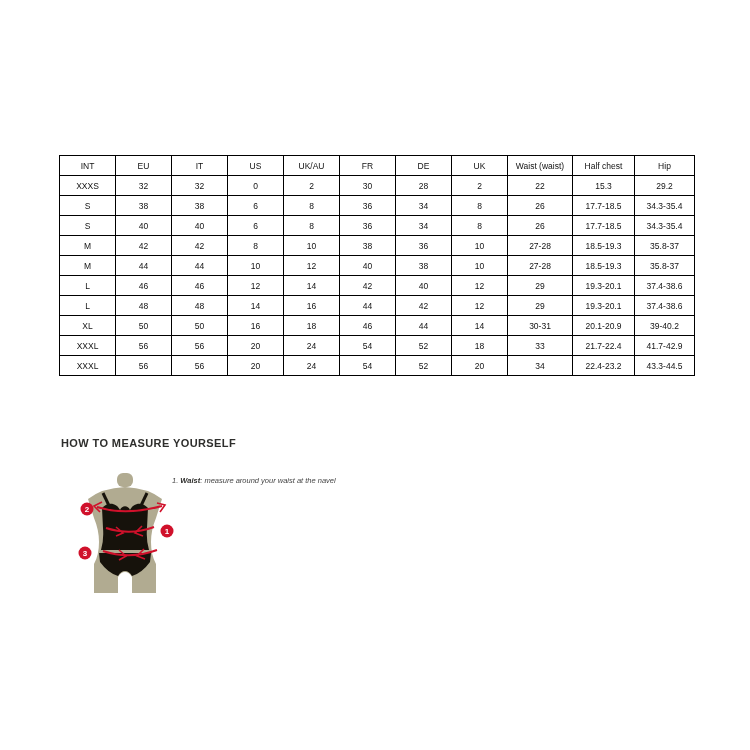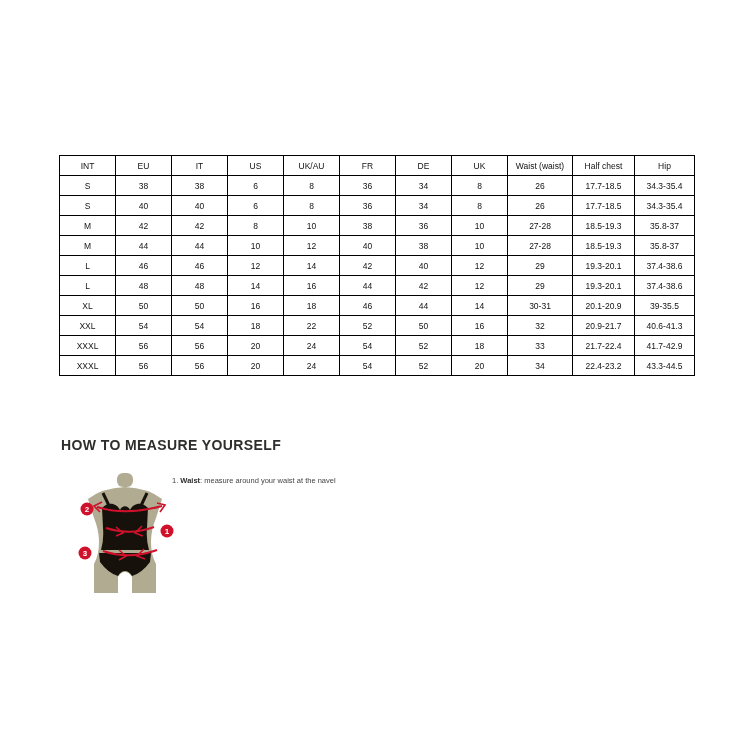--- a/index.html
+++ b/index.html
@@ -37,21 +37,21 @@
   col.c-sm { width: 56px; }
   col.c-denim { width: 65px; }
   col.c-chest { width: 62px; }
   col.c-hip { width: 60px; }
 
   
   .measure-title {
     position: absolute;
     left: 61px;
     top: 437px;
-    font-size: 14px;
+    font-size: 11px;
     font-weight: bold;
     letter-spacing: 0.4px;
     color: #2e2e2c;
   }
   .figure-wrap {
     position: absolute;
     left: 72px;
     top: 472px;
     width: 106px;
     height: 128px;
@@ -62,20 +62,21 @@
     top: 473px;
     list-style: none;
     margin: 0;
     padding: 0;
   }
   .steps li {
     font-size: 7.5px;
     line-height: 15px;
     color: #444444;
     white-space: nowrap;
+    font-style: italic;
   }
   .steps li b { color: #2e2e2c; }
 </style>
 </head>
 <body>
 
 <div class="canvas">
 
   <table class="size-chart">
     <colgroup>
@@ -101,20 +102,33 @@
           <th>FR</th>
           <th>DE</th>
           <th>UK</th>
           <th>Waist (waist)</th>
           <th>Half chest</th>
           <th>Hip</th>
         </tr>
     </thead>
     <tbody id="chart-body">
         <tr>
+          <td>XXXS</td>
+          <td>32</td>
+          <td>32</td>
+          <td>0</td>
+          <td>2</td>
+          <td>30</td>
+          <td>28</td>
+          <td>2</td>
+          <td>22</td>
+          <td>15.3</td>
+          <td>29.2</td>
+        </tr>
+        <tr>
           <td>S</td>
           <td>38</td>
           <td>38</td>
           <td>6</td>
           <td>8</td>
           <td>36</td>
           <td>34</td>
           <td>8</td>
           <td>26</td>
           <td>17.7-18.5</td>
@@ -189,34 +203,21 @@
           <td>XL</td>
           <td>50</td>
           <td>50</td>
           <td>16</td>
           <td>18</td>
           <td>46</td>
           <td>44</td>
           <td>14</td>
           <td>30-31</td>
           <td>20.1-20.9</td>
-          <td>39-35.5</td>
-        </tr>
-        <tr>
-          <td>XXL</td>
-          <td>54</td>
-          <td>54</td>
-          <td>18</td>
-          <td>22</td>
-          <td>52</td>
-          <td>50</td>
-          <td>16</td>
-          <td>32</td>
-          <td>20.9-21.7</td>
-          <td>40.6-41.3</td>
+          <td>39-40.2</td>
         </tr>
         <tr>
           <td>XXXL</td>
           <td>56</td>
           <td>56</td>
           <td>20</td>
           <td>24</td>
           <td>54</td>
           <td>52</td>
           <td>18</td>

